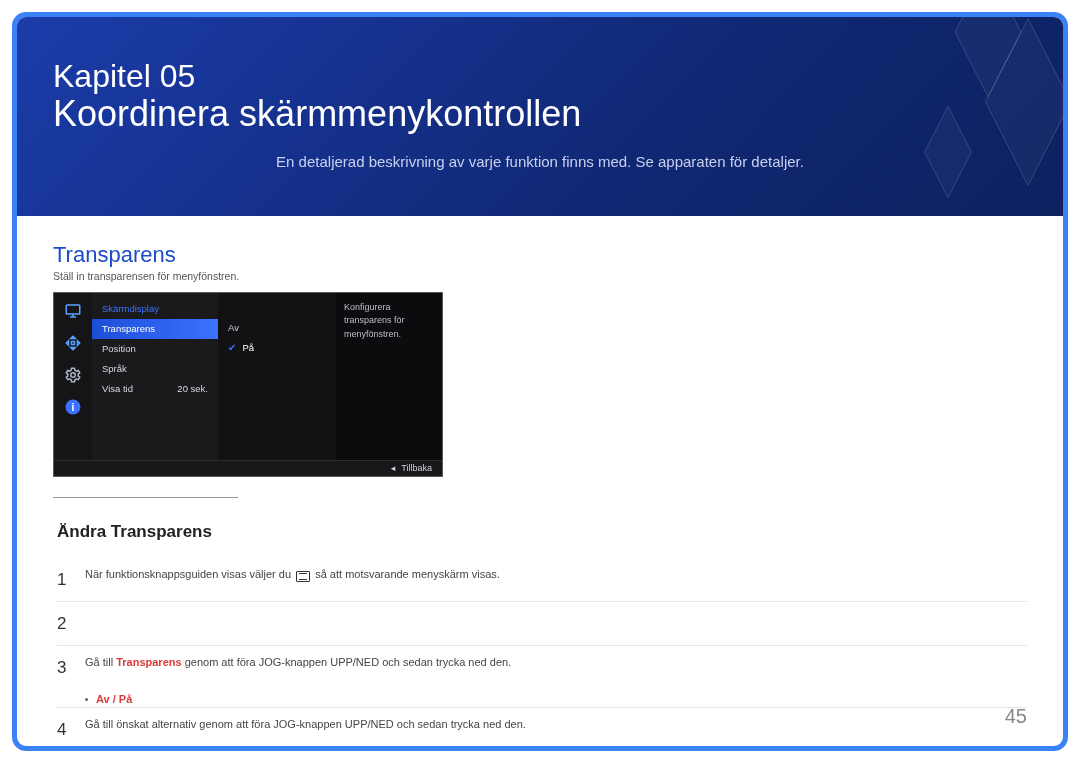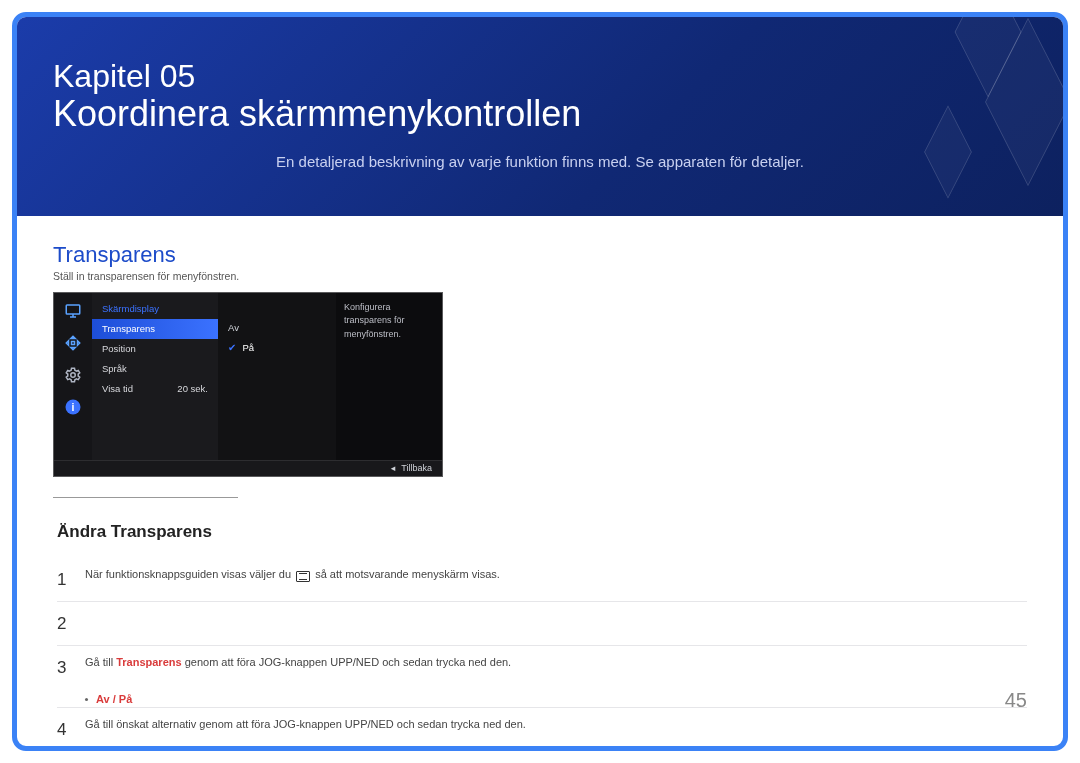--- a/index.html
+++ b/index.html
@@ -205,21 +205,21 @@
     padding: 4px 0 2px 28px;
     align-items: center;
     text-align: center;
   }
   .bullet-line .dot {
     width: 3px; height: 3px; background: #666; border-radius: 50%;
   }
   .pagenum {
     position: absolute;
     right: 36px;
-    bottom: 34px;
+    bottom: 18px;
     font-size: 20px;
     color: #888;
   }
 </style>
 </head>
 <body>
 
 <div class="page-frame">
 
   <div class="header">

